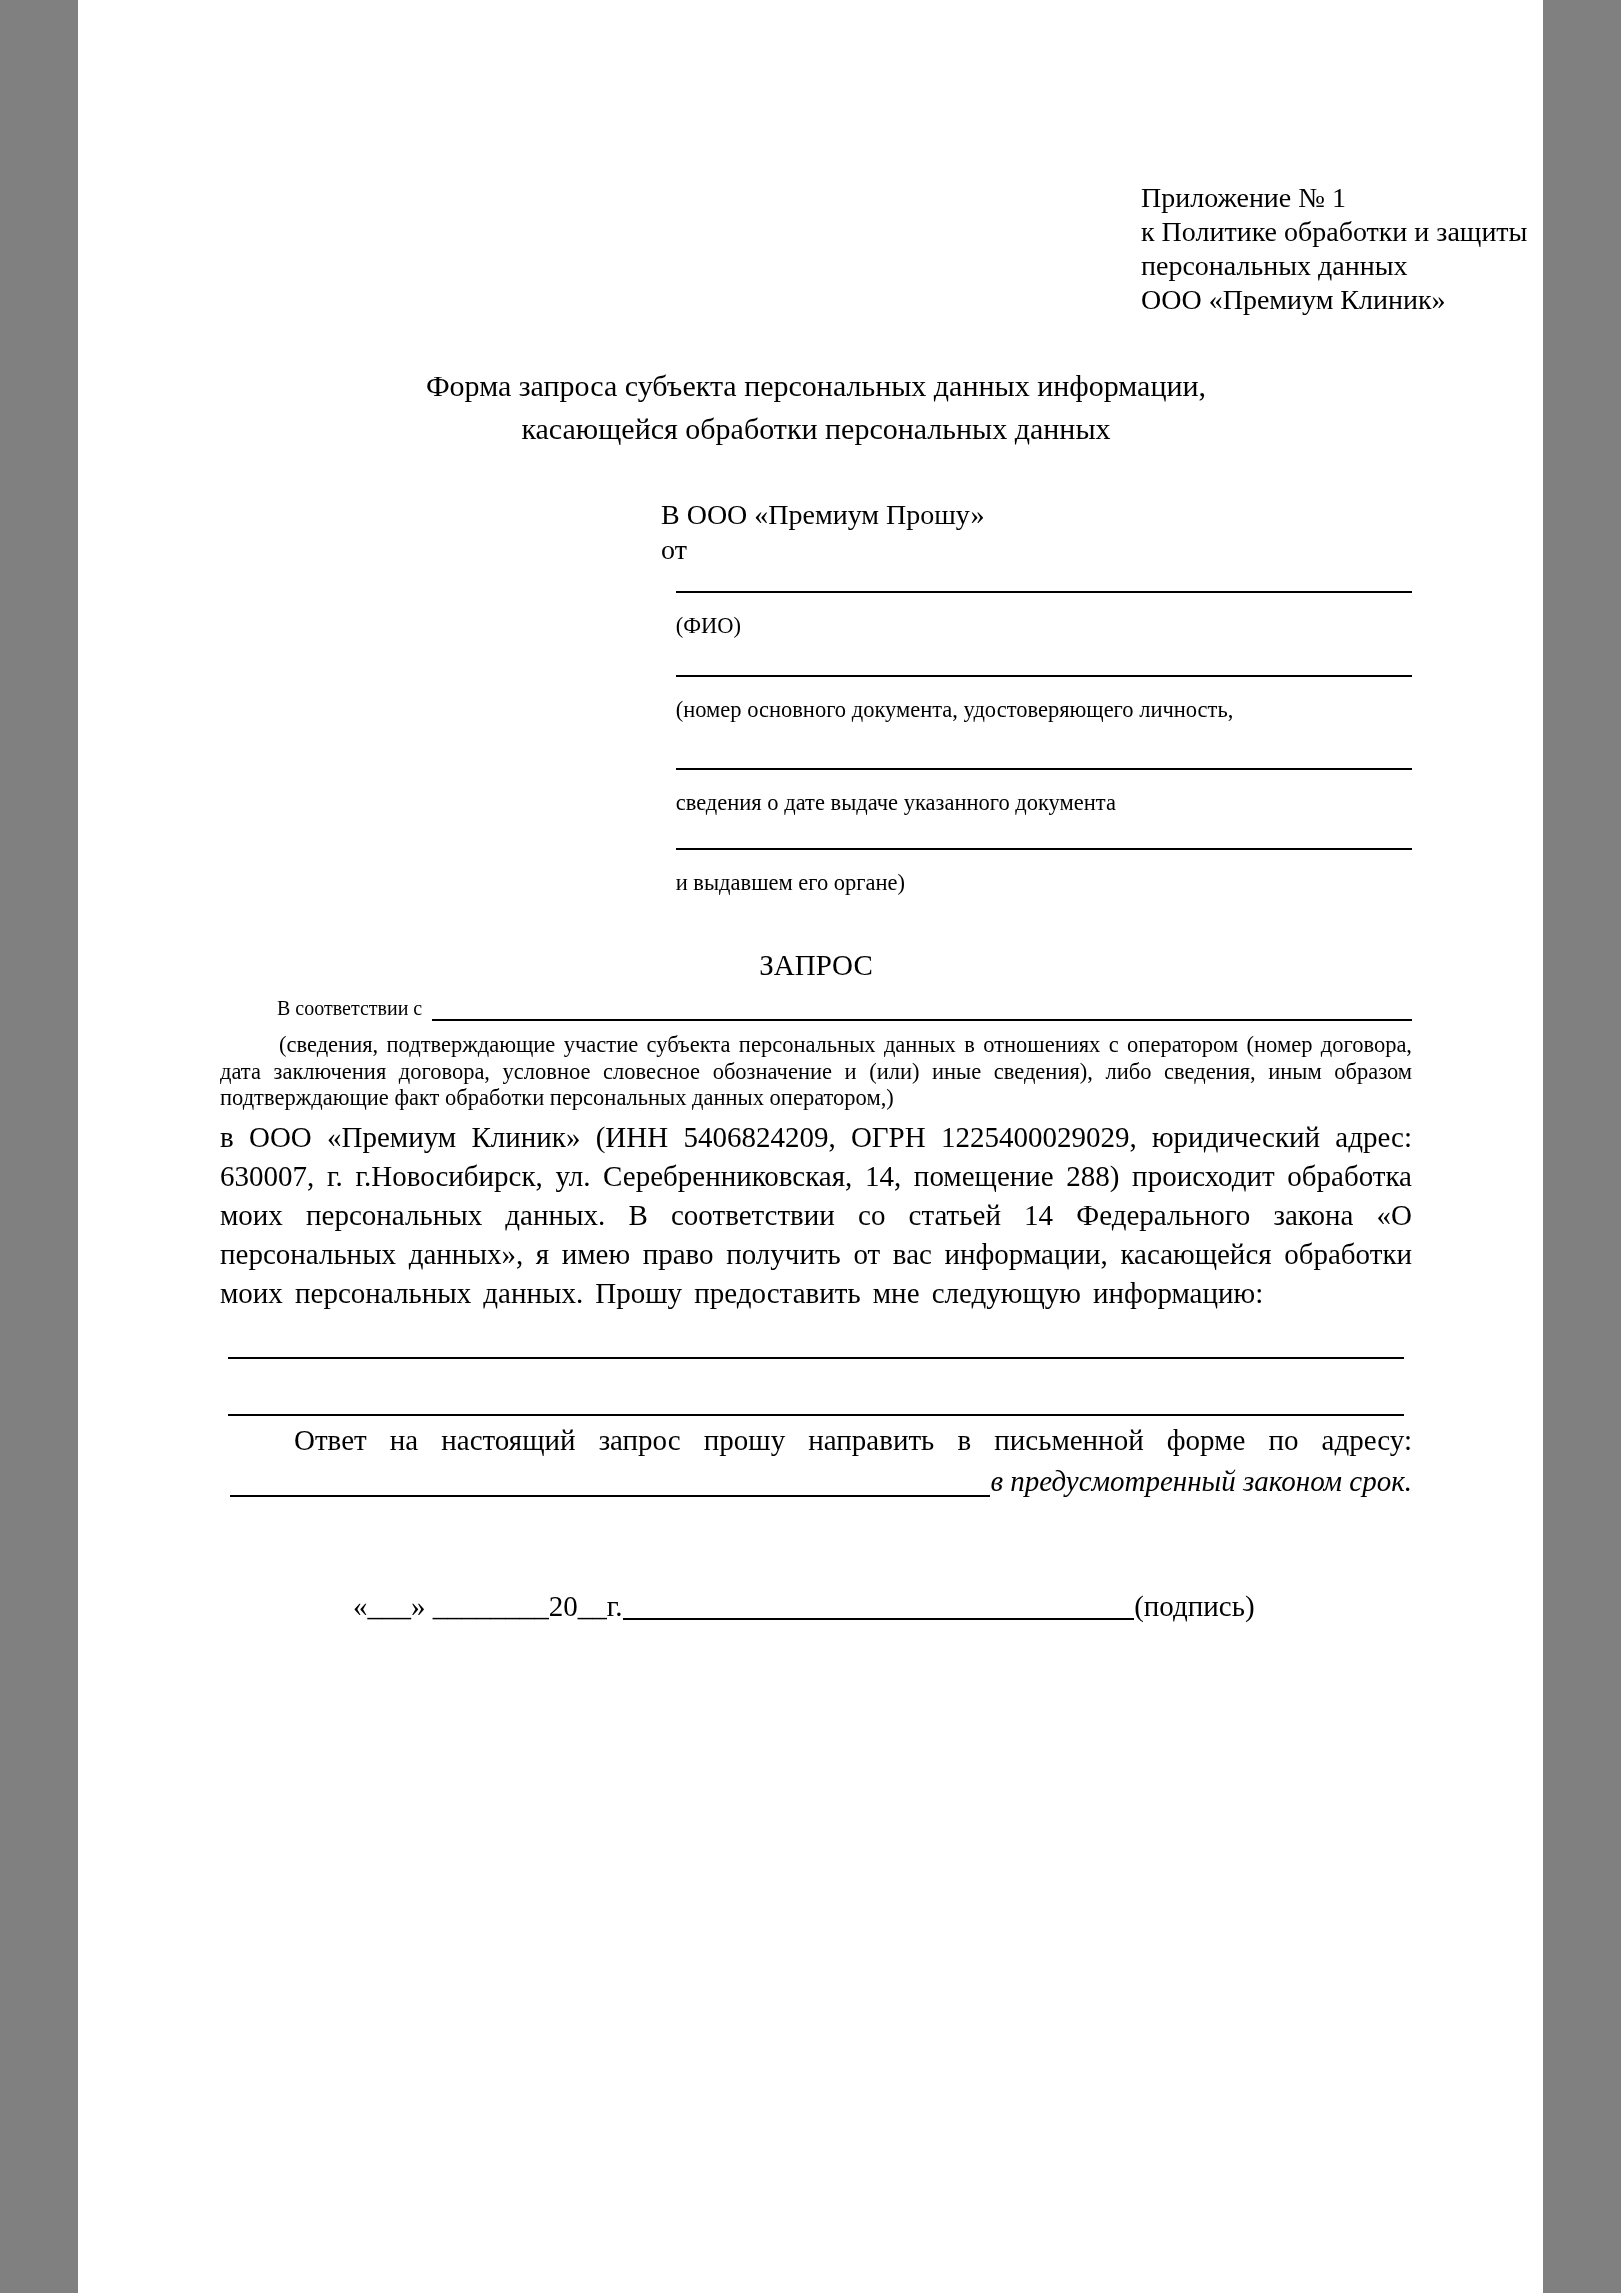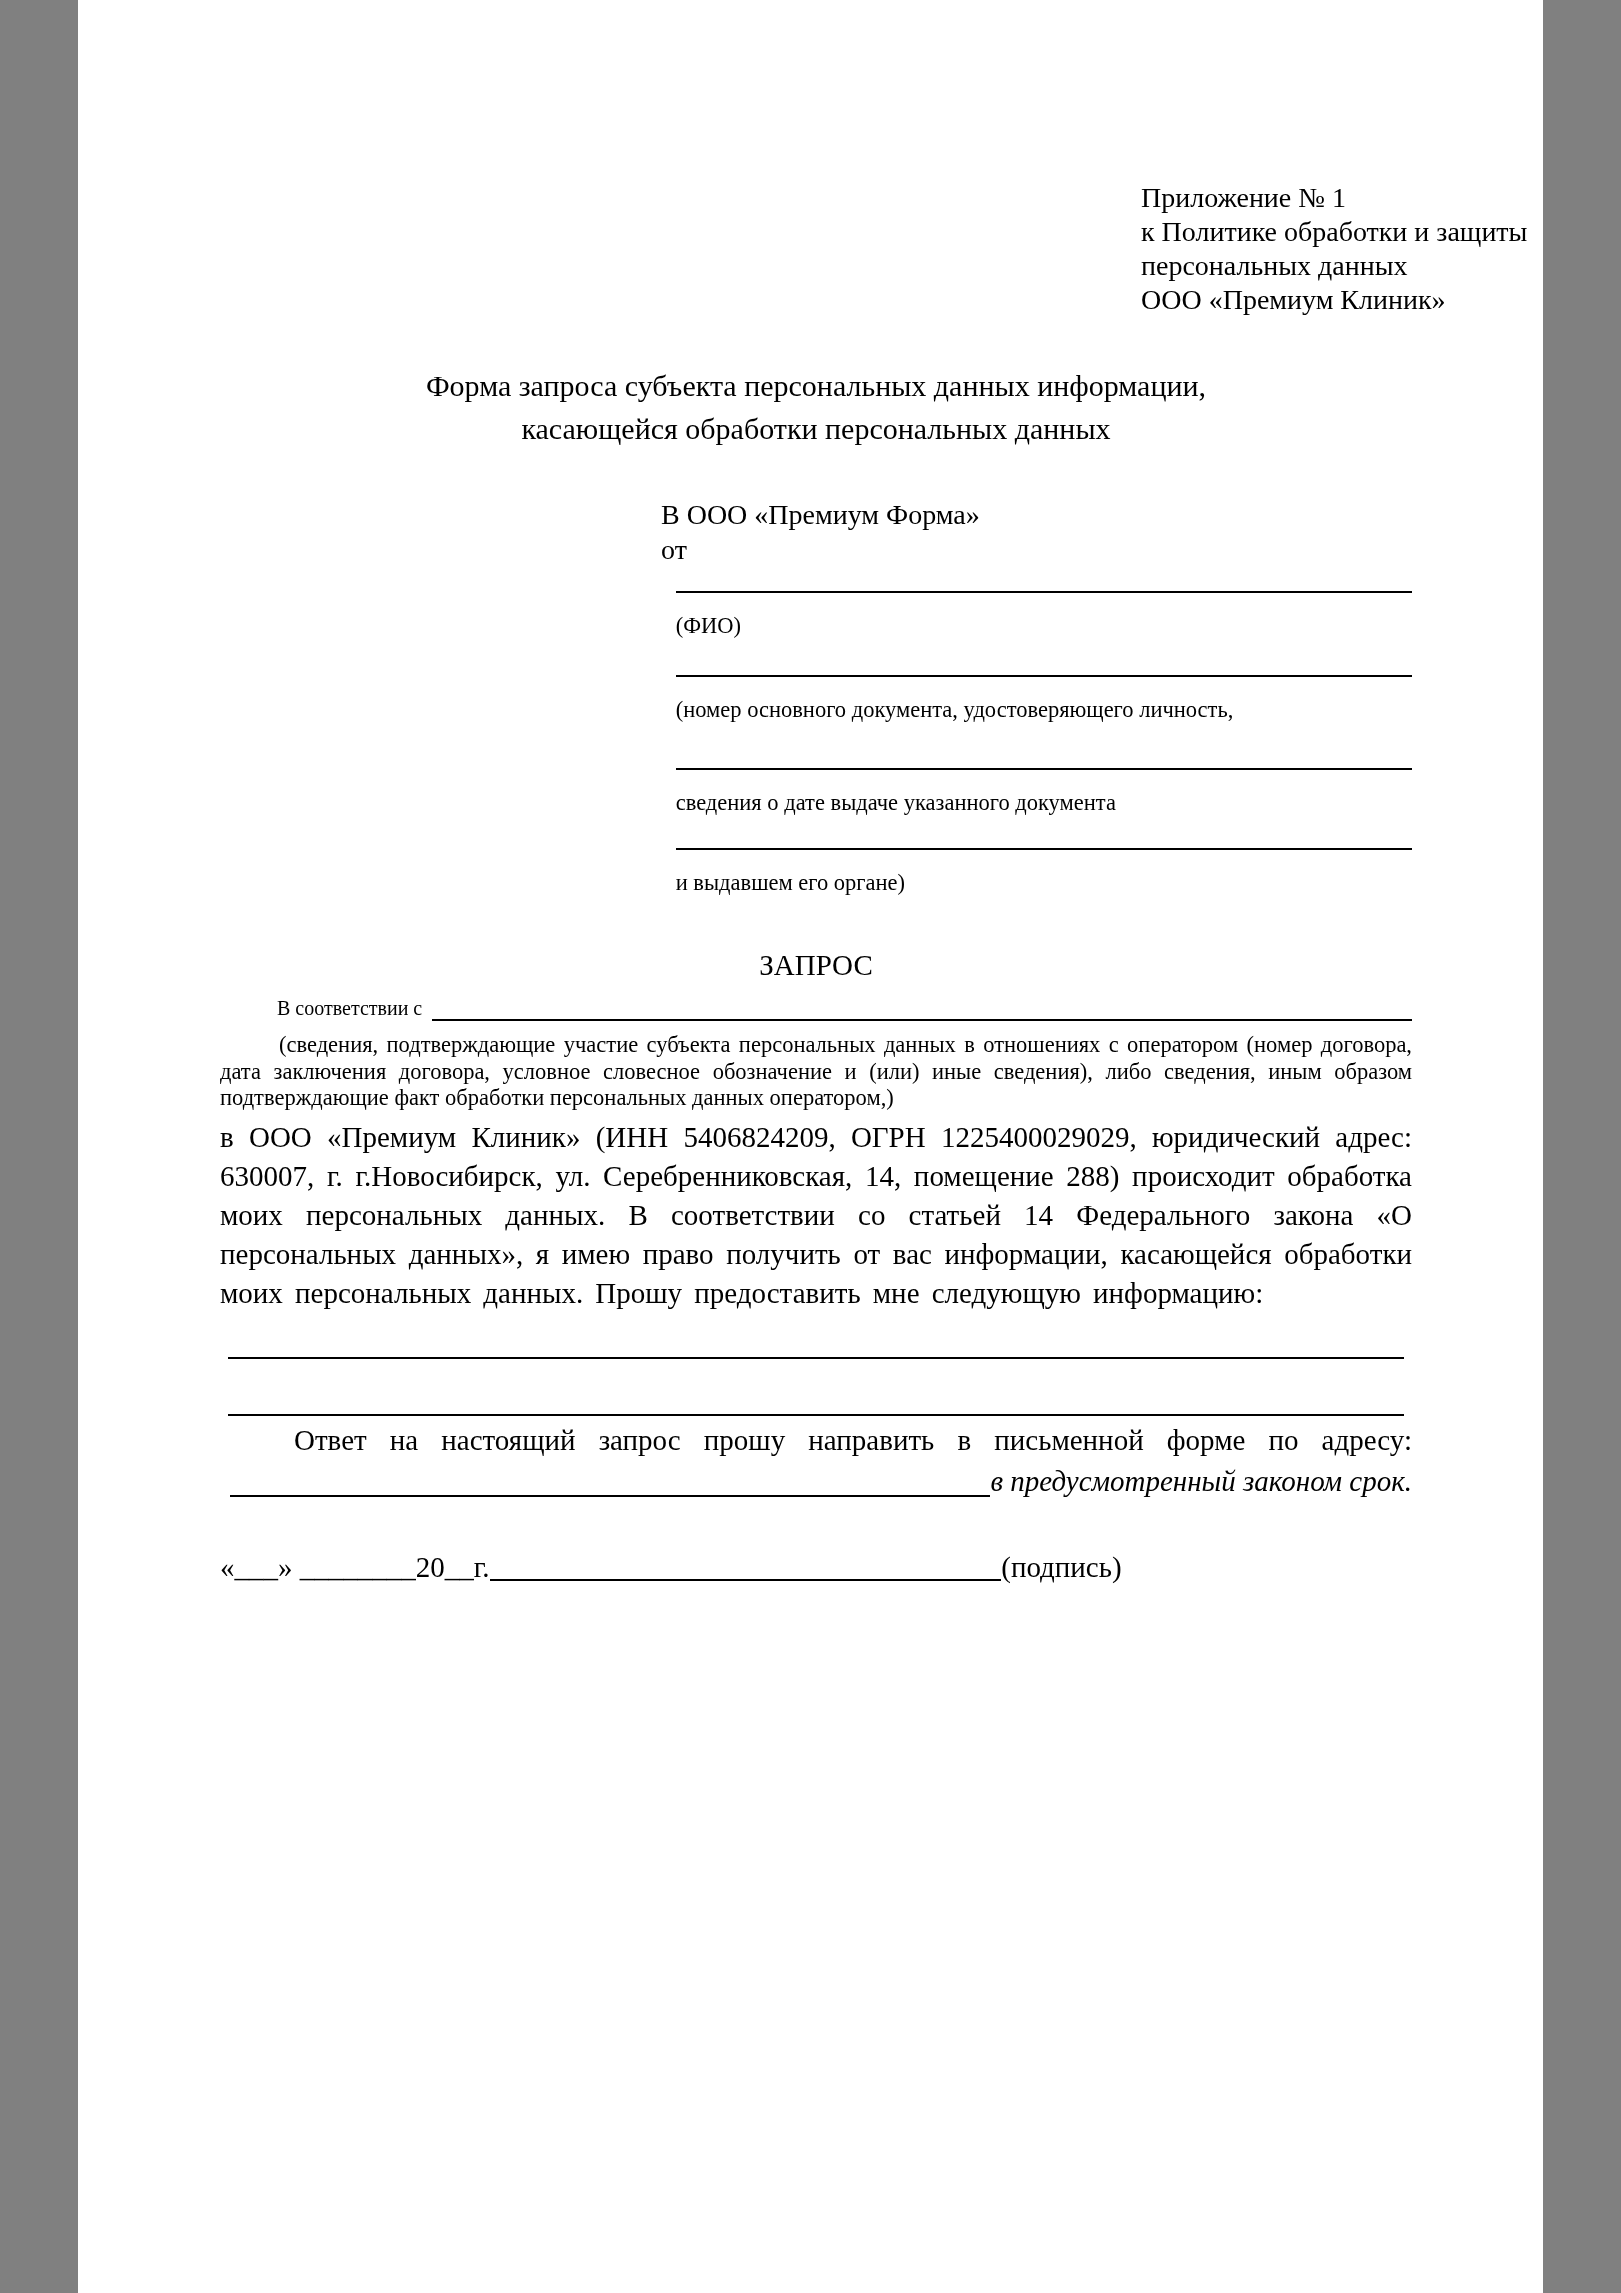--- a/index.html
+++ b/index.html
@@ -112,23 +112,23 @@
     font-size: 29px;
     line-height: 41px;
   }
   .reply-uline {
     flex: 1;
     border-bottom: 2.9px solid #000;
     margin: 0 0 4.9px 9.8px;
   }
   .reply-suffix { white-space: nowrap; font-style: italic; }
   .footer-row {
-    margin-top: 46px;
-    display: flex;
-    justify-content: flex-start;
+    margin-top: 85px;
+    display: flex;
+    justify-content: center;
     align-items: flex-end;
     font-size: 29px;
     line-height: 39px;
   }
   .date-blank { white-space: nowrap; }
   .sig-group {
     display: flex;
     align-items: flex-end;
     width: 632px;
     margin-right: 24.5px;
@@ -151,21 +151,21 @@
     <div>персональных данных</div>
     <div>ООО «Премиум Клиник»</div>
   </div>
 
   <div class="doc-title">
     <div>Форма запроса субъекта персональных данных информации,</div>
     <div>касающейся обработки персональных данных</div>
   </div>
 
   <div class="addressee">
-    <div class="addr-to">В ООО «Премиум Форма»</div>
+    <div class="addr-to">В ООО «Премиум Прошу»</div>
     <div class="addr-from">от</div>
 
     <div class="ufield">
       <div class="uline h1"></div>
       <div class="ucaption">(ФИО)</div>
     </div>
 
     <div class="ufield">
       <div class="uline h2"></div>
       <div class="ucaption">(номер основного документа, удостоверяющего личность,</div>

